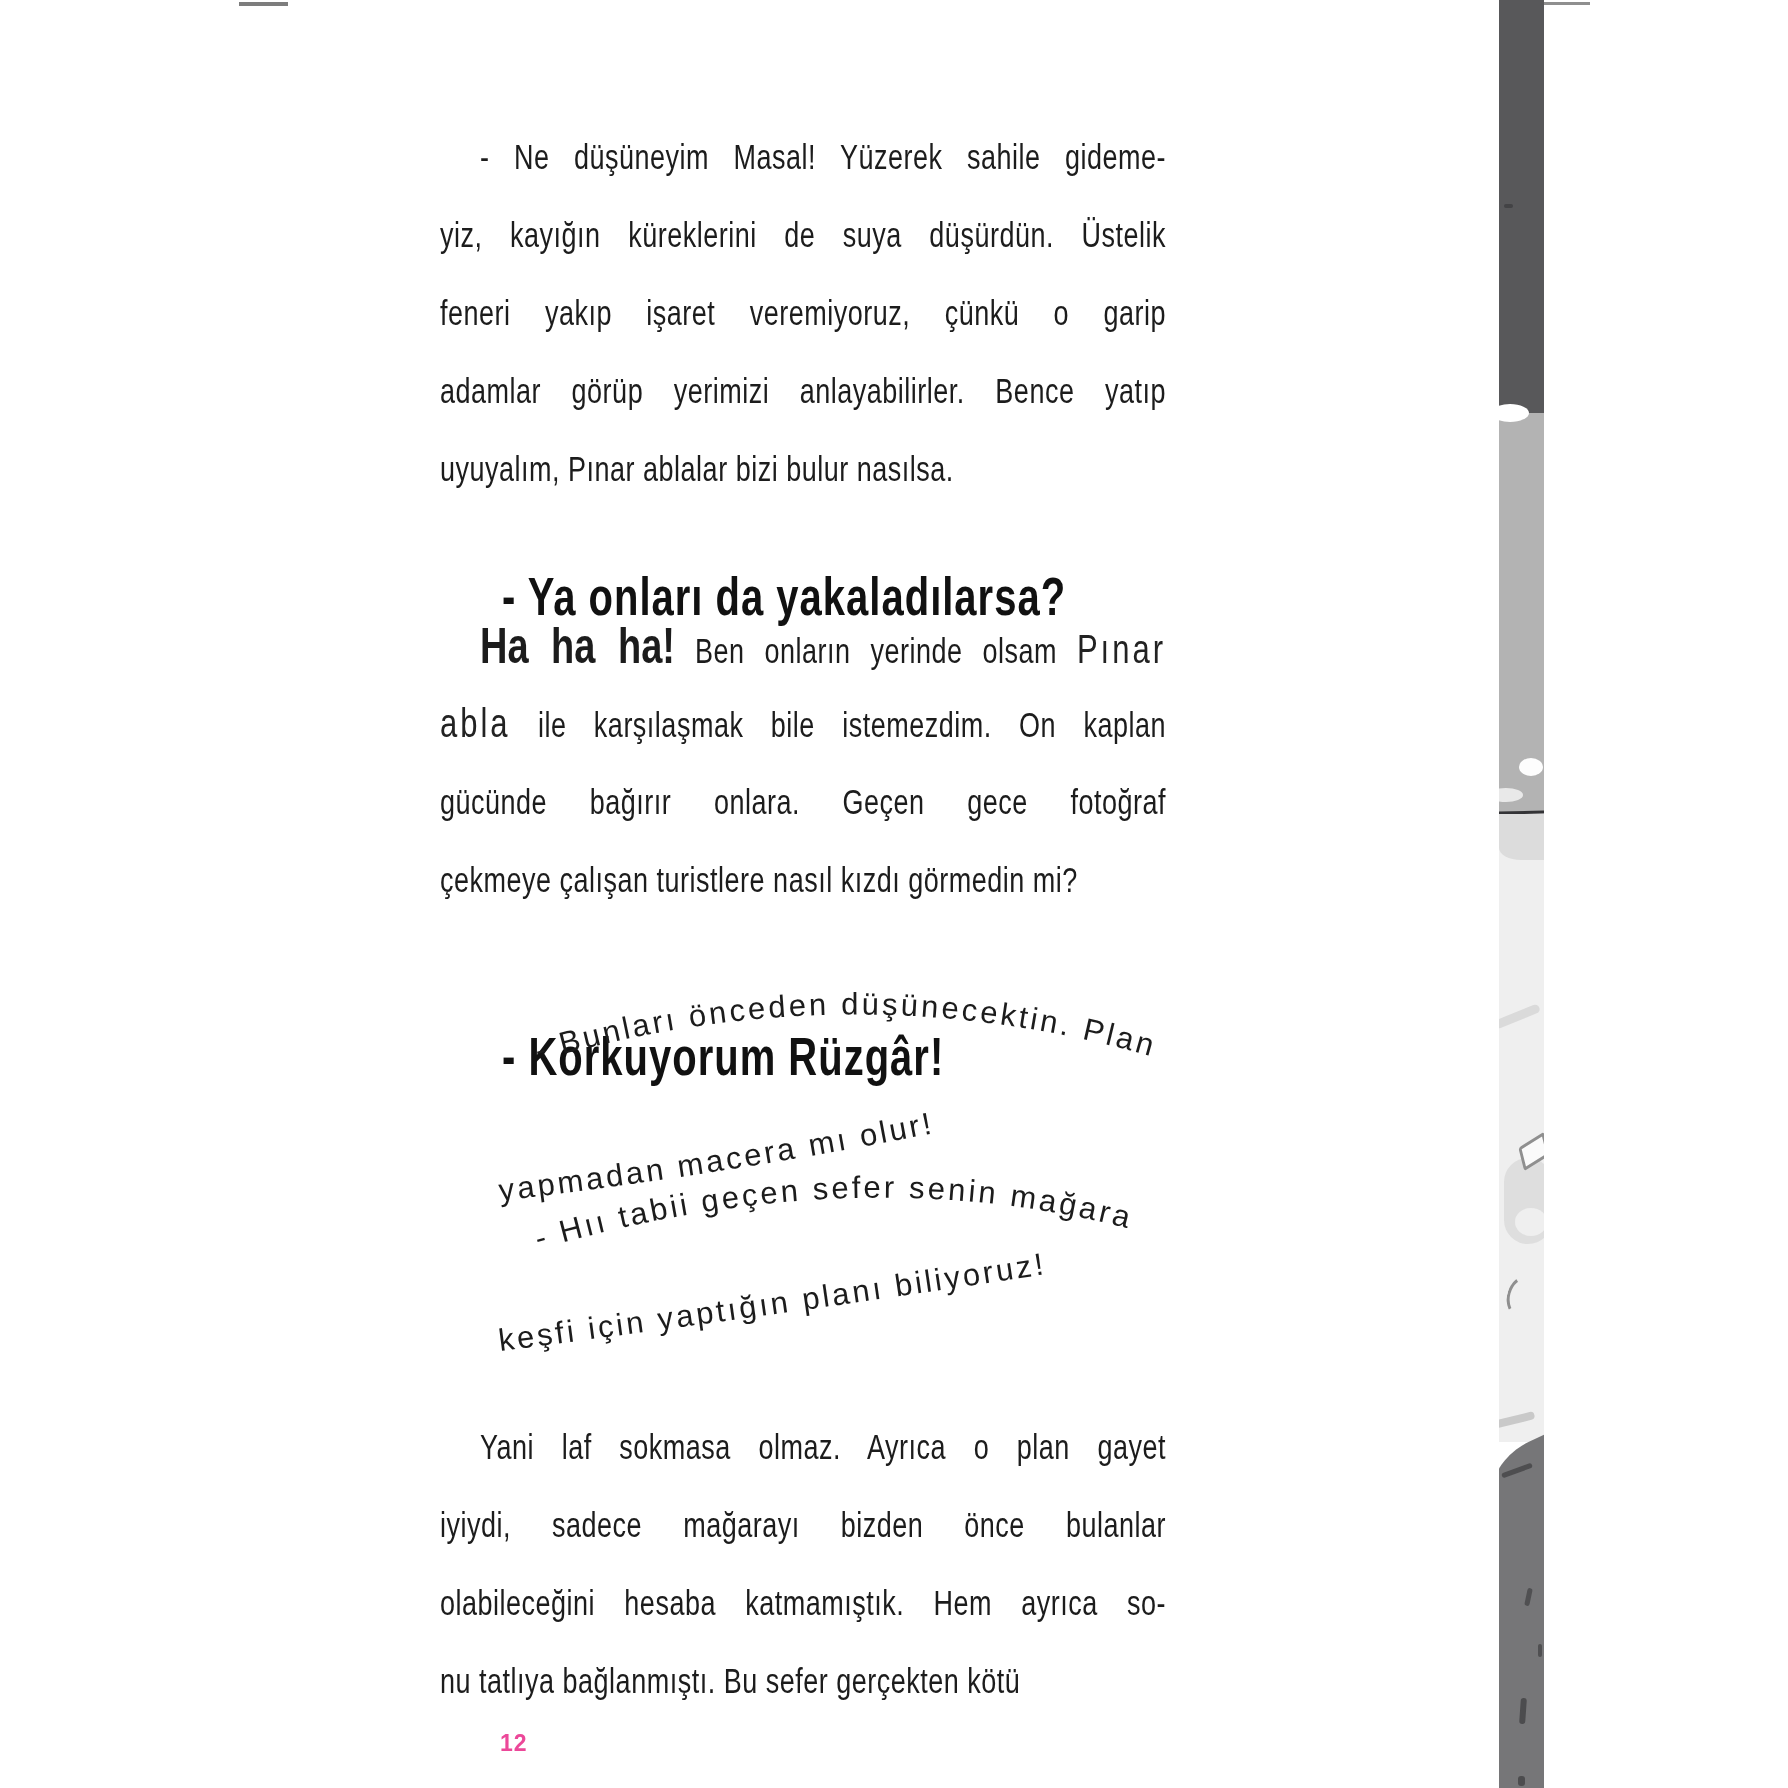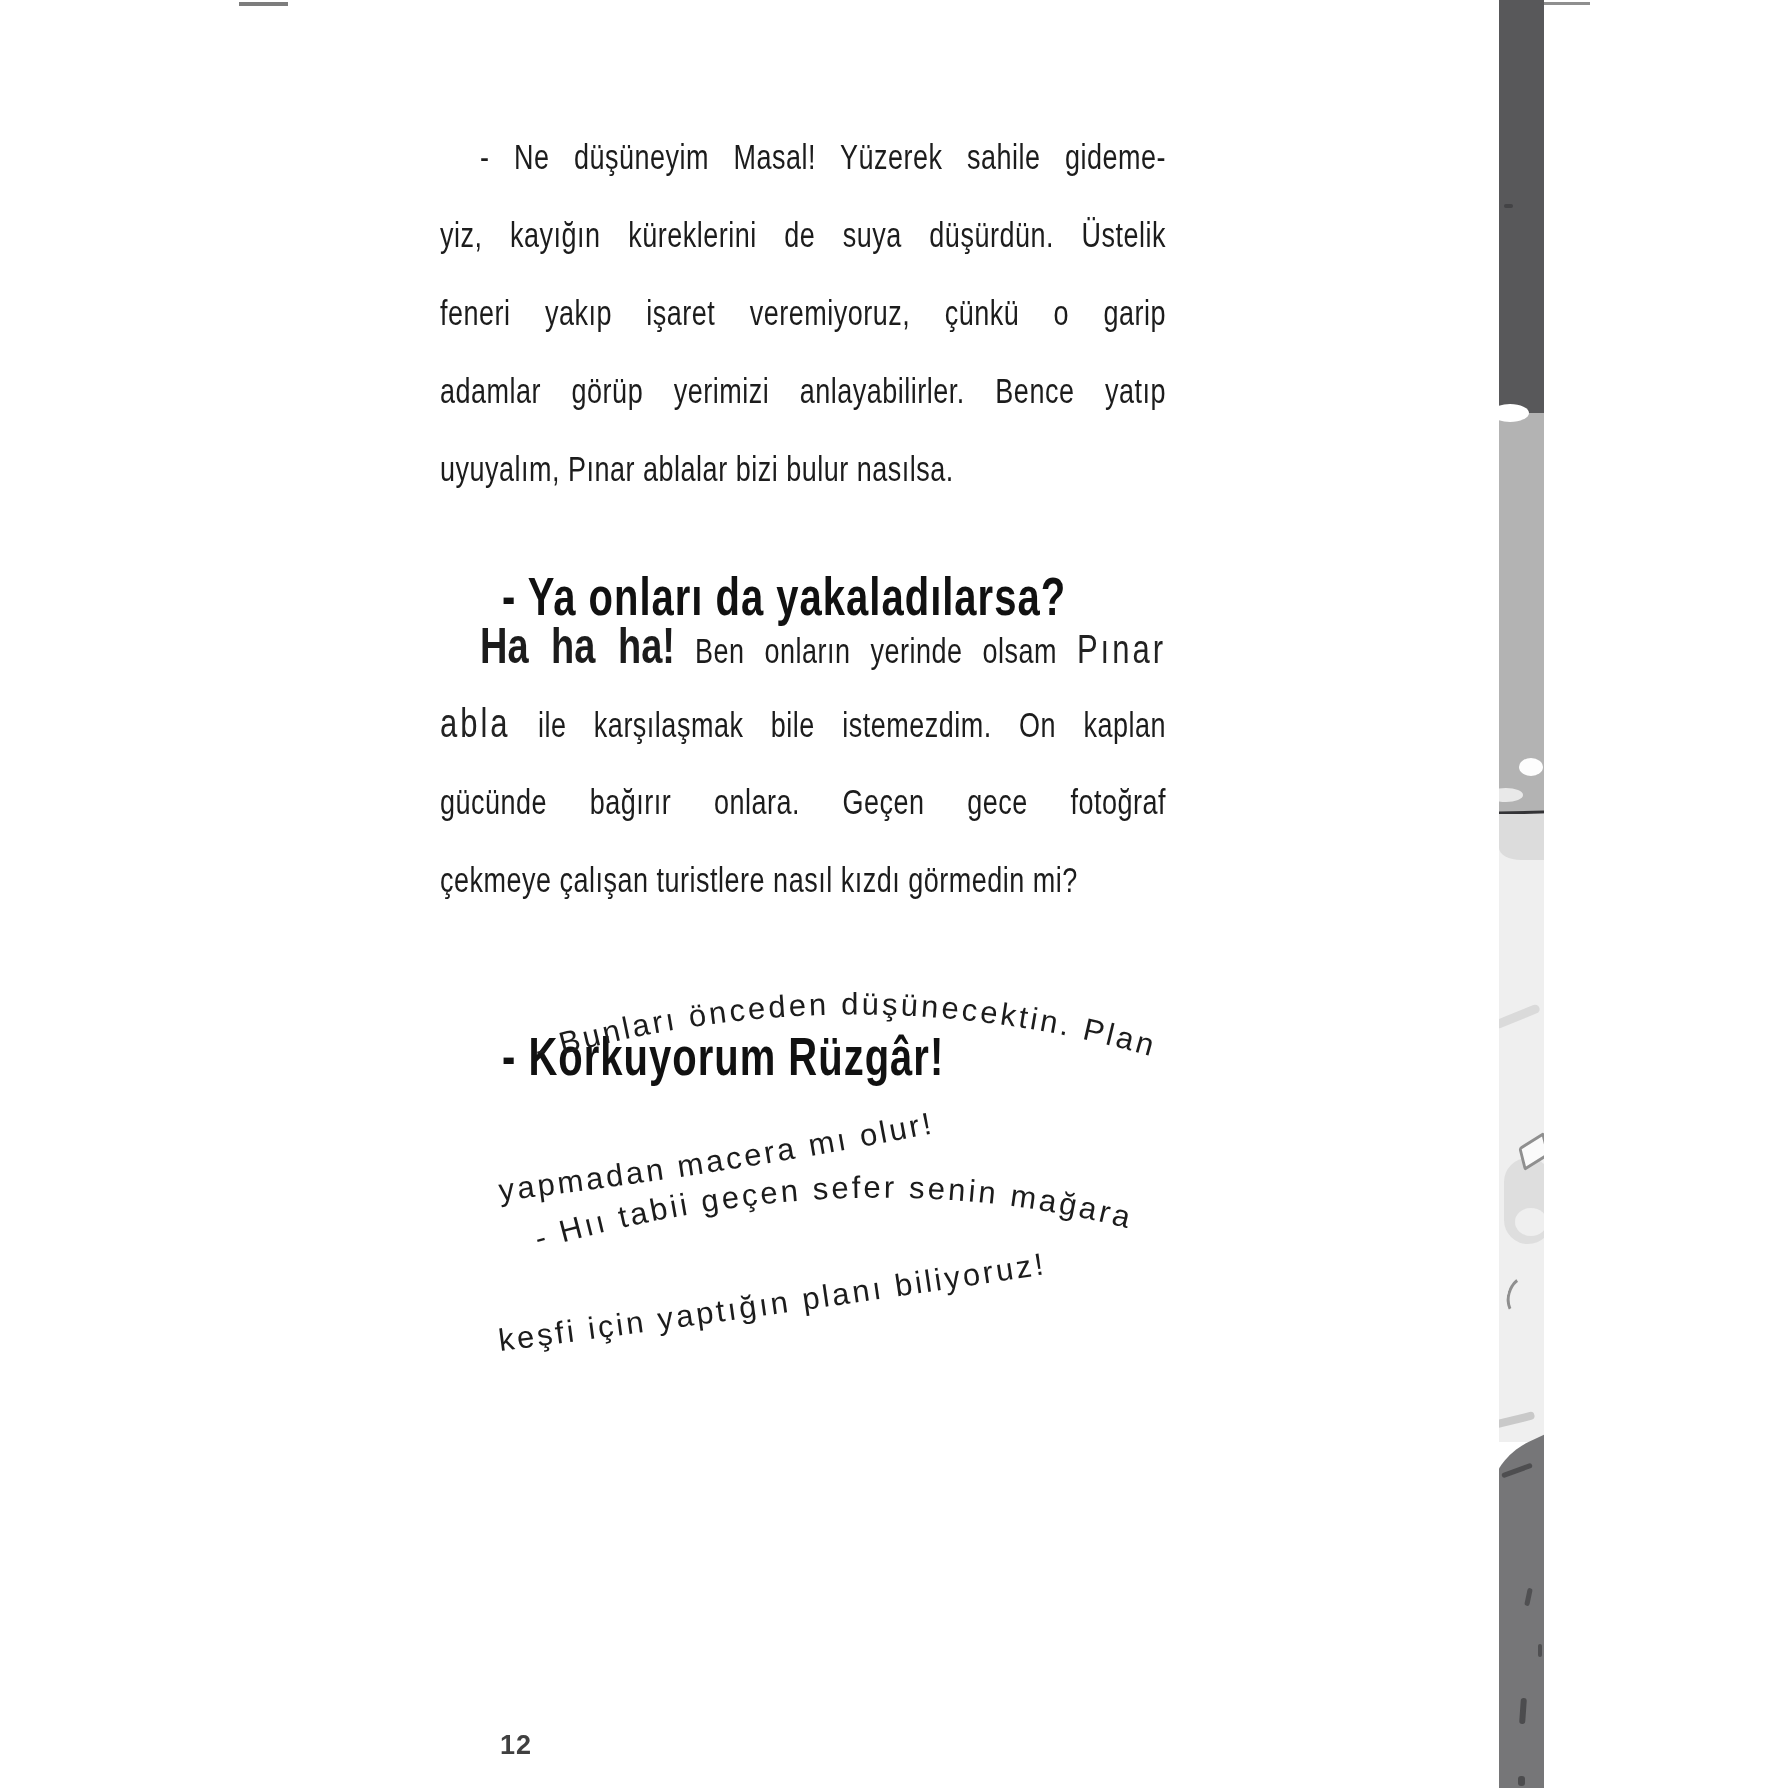--- a/index.html
+++ b/index.html
@@ -22,21 +22,21 @@
         font-weight:700;letter-spacing:1px;color:#111;padding-left:62px;box-sizing:border-box;
         transform:scaleY(1.35);transform-origin:0 50%;white-space:nowrap;}
   .big{font-size:38px;font-weight:700;letter-spacing:0;}
   .script{font-size:31px;letter-spacing:3px;color:#222;}
   #p1{top:118px;} #h1{top:556px;} #p2{top:607px;} #h2{top:936px;} #p3{top:1408px;}
 
   
   .wavy-svg{position:absolute;left:430px;top:963px;width:930px;height:500px;}
   .wavy-svg text{font-family:"Liberation Sans",sans-serif;font-size:31px;letter-spacing:3px;fill:#1c1c1c;}
 
-  .pageno{position:absolute;left:500px;top:1730px;font-size:27px;font-weight:700;color:#404040;letter-spacing:1px;}
+  .pageno{position:absolute;left:500px;top:1730px;font-size:23px;font-weight:700;color:#ec4899;letter-spacing:1px;}
 
   
   .spine{position:absolute;left:1499px;top:0;width:45px;height:1788px;overflow:hidden;}
   .spine *{position:absolute;}
   .sp-dark{left:0;top:0;width:45px;height:413px;background:#58585a;}
   .sp-darkdot{left:5px;top:204px;width:9px;height:4px;background:#434345;border-radius:2px;}
   .sp-mid{left:0;top:413px;width:45px;height:400px;background:#b3b3b3;}
   .sp-wisp1{left:-8px;top:404px;width:38px;height:18px;background:#ffffff;border-radius:50%;}
   .sp-blob2{left:20px;top:758px;width:24px;height:18px;background:#fdfdfd;border-radius:50%;}
   .sp-blob3{left:-10px;top:788px;width:34px;height:14px;background:#e9e9e9;border-radius:50%;}
@@ -92,20 +92,26 @@
       <path id="wavyPathB" d="M 70 238 Q 350 205 610 148" fill="none"></path>
       <path id="wavyPathC" d="M 70 298 Q 520 155 885 335" fill="none"></path>
       <path id="wavyPathD" d="M 70 388 Q 430 342 800 282" fill="none"></path>
     </defs>
     <text><textPath href="#wavyPathA" startOffset="40">- Bunları önceden düşünecektin.  Plan</textPath></text>
     <text><textPath href="#wavyPathB">yapmadan macera mı olur!</textPath></text>
     <text><textPath href="#wavyPathC" startOffset="40">- Hıı tabii geçen sefer senin mağara</textPath></text>
     <text><textPath href="#wavyPathD">keşfi için yaptığın planı biliyoruz!</textPath></text>
   </svg>
 
+  <div class="block" id="p3">
+    <div class="line indent">Yani laf sokmasa olmaz. Ayrıca o plan gayet</div>
+    <div class="line">iyiydi, sadece mağarayı bizden önce bulanlar</div>
+    <div class="line">olabileceğini hesaba katmamıştık. Hem ayrıca so-</div>
+    <div class="line last">nu tatlıya bağlanmıştı. Bu sefer gerçekten kötü</div>
+  </div>
 
   <div class="pageno">12</div>
 
   <div class="spine">
     <div class="sp-dark"></div>
     <div class="sp-darkdot"></div>
     <div class="sp-mid"></div>
     <div class="sp-wisp1"></div>
     <div class="sp-blob2"></div>
     <div class="sp-blob3"></div>

